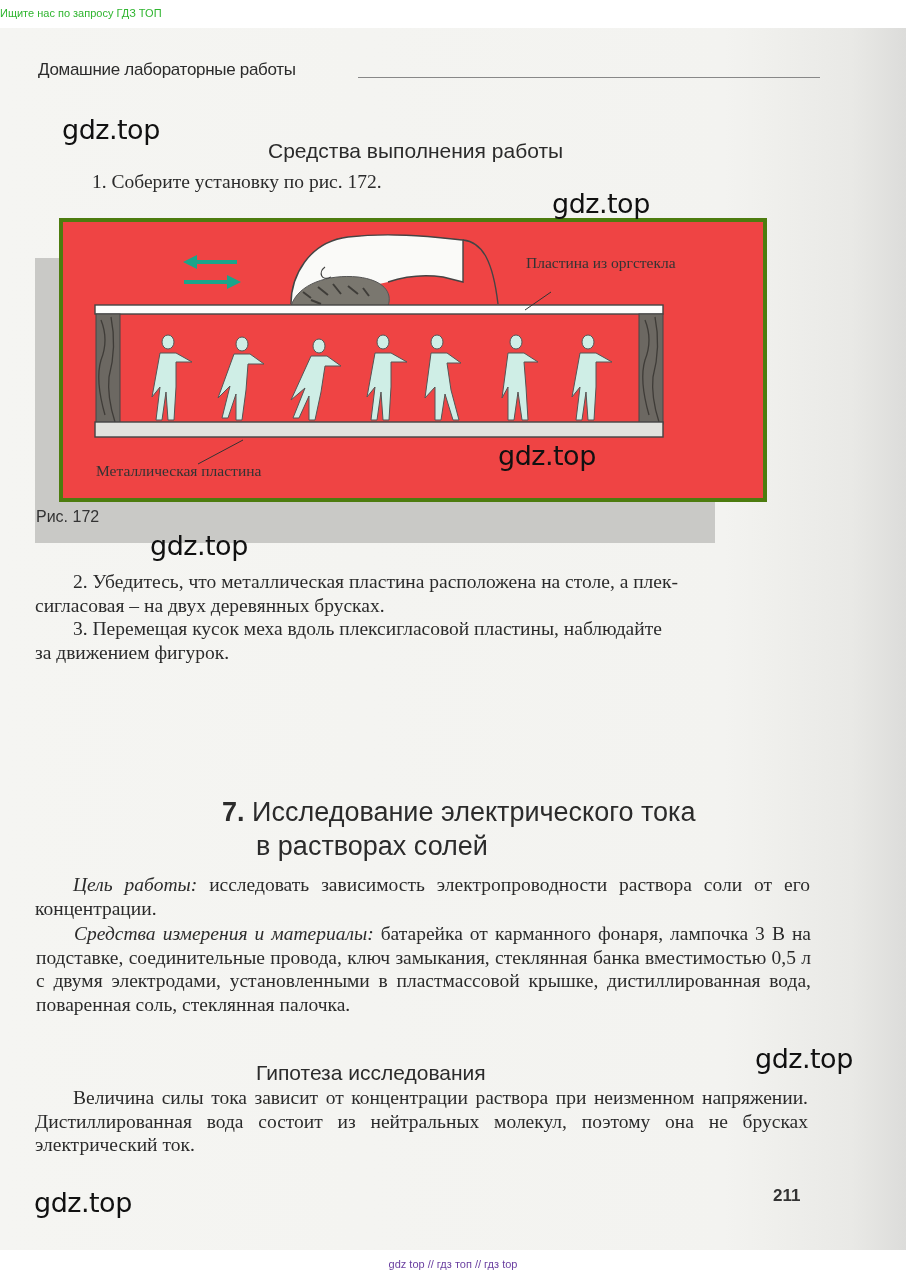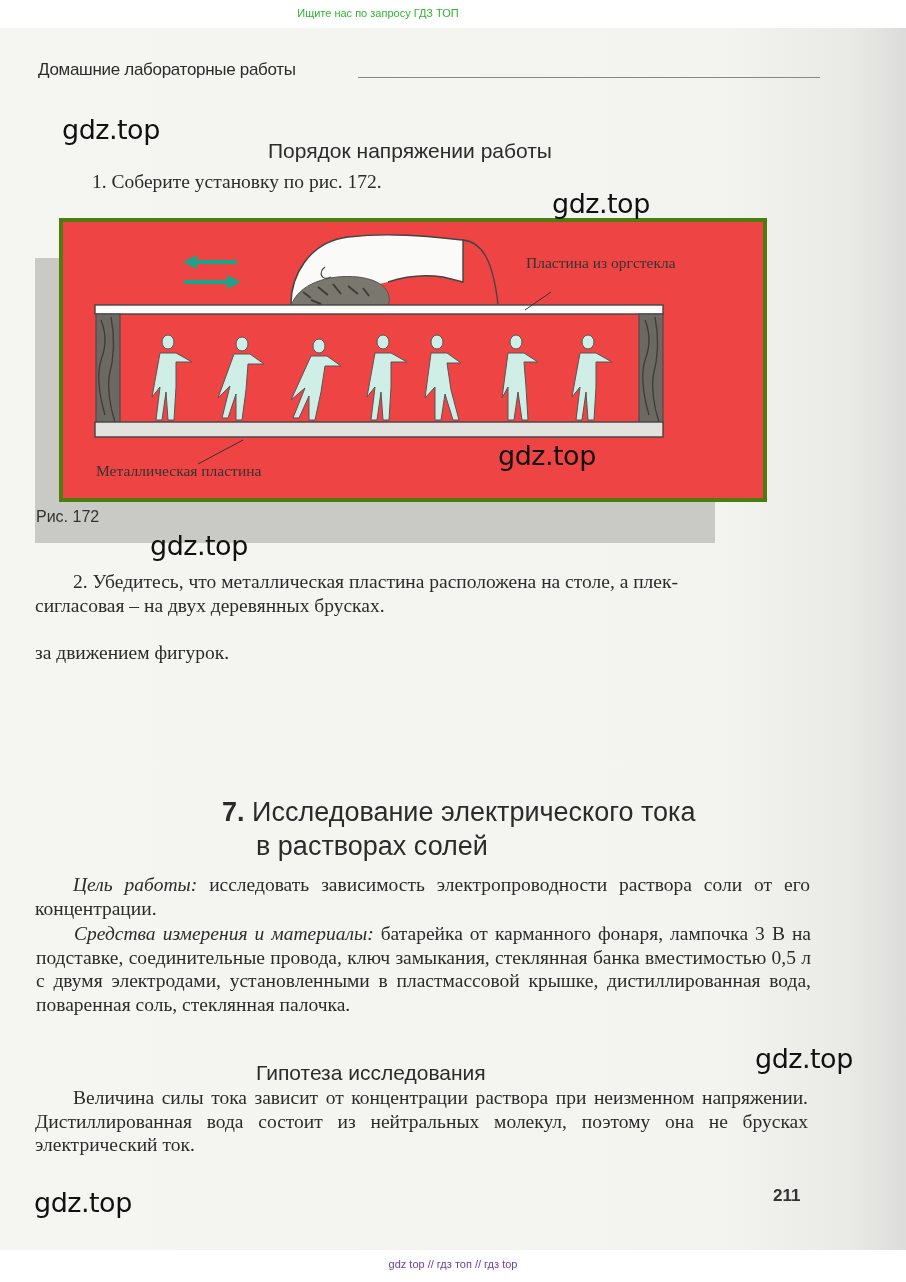--- a/index.html
+++ b/index.html
@@ -1,18 +1,18 @@
 <!DOCTYPE html>
 <html><head>
 <meta charset="utf-8">
 <style>
   html,body{margin:0;padding:0;}
   body{width:906px;height:1282px;background:#ffffff;position:relative;overflow:hidden;font-family:"Liberation Serif",serif;color:#2a2a2a;}
   .topbar{position:absolute;left:0;top:0;width:906px;height:28px;background:#fff;}
-  .top-watermark{position:absolute;left:0;width:756px;top:7px;text-align:center;font-family:"Liberation Sans",sans-serif;font-size:11px;color:#2fb52f;}
+  .top-watermark{position:absolute;left:0;width:756px;top:7px;text-align:left;font-family:"Liberation Sans",sans-serif;font-size:11px;color:#2fb52f;}
   .page{position:absolute;left:0;top:28px;width:906px;height:1222px;background:linear-gradient(90deg,#f5f5f2 0%,#f3f3f0 80%,#e9e9e6 94%,#dcdcda 100%);}
   .running-head{position:absolute;left:38px;top:60px;font-family:"Liberation Sans",sans-serif;font-size:17px;color:#2b2b2b;letter-spacing:-0.3px;}
   .running-rule{position:absolute;left:358px;top:77px;width:462px;height:1px;background:#888;}
   .wm{position:absolute;font-family:"DejaVu Sans",sans-serif;font-size:27px;color:#111;letter-spacing:-0.5px;}
   .section-title{position:absolute;font-family:"Liberation Sans",sans-serif;font-size:21px;color:#2b2b2b;}
   .para{position:absolute;font-family:"Liberation Serif",serif;font-size:19.5px;line-height:23.6px;color:#2b2b2b;text-align:justify;}
   .para .ind{display:inline-block;width:38px;}
   .gray-band{position:absolute;left:35px;top:258px;width:680px;height:285px;background:#c9c9c6;}
   .figure-box{position:absolute;left:59px;top:218px;width:700px;height:276px;background:#ef4444;border:4px solid #4d7c0f;}
   .fig-label{position:absolute;font-family:"Liberation Serif",serif;font-size:15.5px;color:#333;}
@@ -31,21 +31,21 @@
   <div class="top-watermark">Ищите нас по запросу ГДЗ ТОП</div>
 </div>
 
 <div class="page"></div>
 
 <div class="running-head">Домашние лабораторные работы</div>
 <div class="running-rule"></div>
 
 <div class="wm" style="left:62px;top:114px;">gdz.top</div>
 
-<div class="section-title" style="left:268px;top:139px;">Порядок напряжении работы</div>
+<div class="section-title" style="left:268px;top:139px;">Средства выполнения работы</div>
 <div class="para" style="left:80px;top:170px;margin-left:12px;">1. Соберите установку по рис. 172.</div>
 
 <div class="gray-band"></div>
 <div class="figure-box">
   <svg width="700" height="276" viewBox="0 0 700 276">
 
     <g fill="#1aa58a" stroke="#1aa58a">
       <line x1="125" y1="40" x2="174" y2="40" stroke-width="4"></line>
       <polygon points="120,40 134,33 134,47" stroke="none"></polygon>
       <line x1="121" y1="60" x2="165" y2="60" stroke-width="4"></line>
@@ -106,21 +106,21 @@
   <div class="fig-label" style="left:463px;top:32px;">Пластина из оргстекла</div>
   <div class="fig-label" style="left:33px;top:240px;">Металлическая пластина</div>
 </div>
 <div class="wm" style="left:552px;top:188px;">gdz.top</div>
 <div class="wm" style="left:498px;top:440px;">gdz.top</div>
 <div class="fig-caption">Рис. 172</div>
 <div class="wm" style="left:150px;top:530px;">gdz.top</div>
 
 <div class="para" style="left:35px;top:570px;width:778px;">
   <div><span class="ind"></span><span>2. Убедитесь, что металлическая пластина расположена на столе, а плек-</span><br><span>сигласовая – на двух деревянных брусках.</span></div>
-  <div><span class="ind"></span><br><span>за движением фигурок.</span></div>
+  <div><span class="ind"></span><span>3. Перемещая кусок меха вдоль плексигласовой пластины, наблюдайте</span><br><span>за движением фигурок.</span></div>
   <div><span class="ind"></span><br></div>
 </div>
 
 <div class="chapter">
   <span class="num">7.</span>
   <span>Исследование электрического тока</span>
   <span class="line2">в растворах солей</span>
 </div>
 
 <div class="para" style="left:35px;top:873px;width:775px;">

